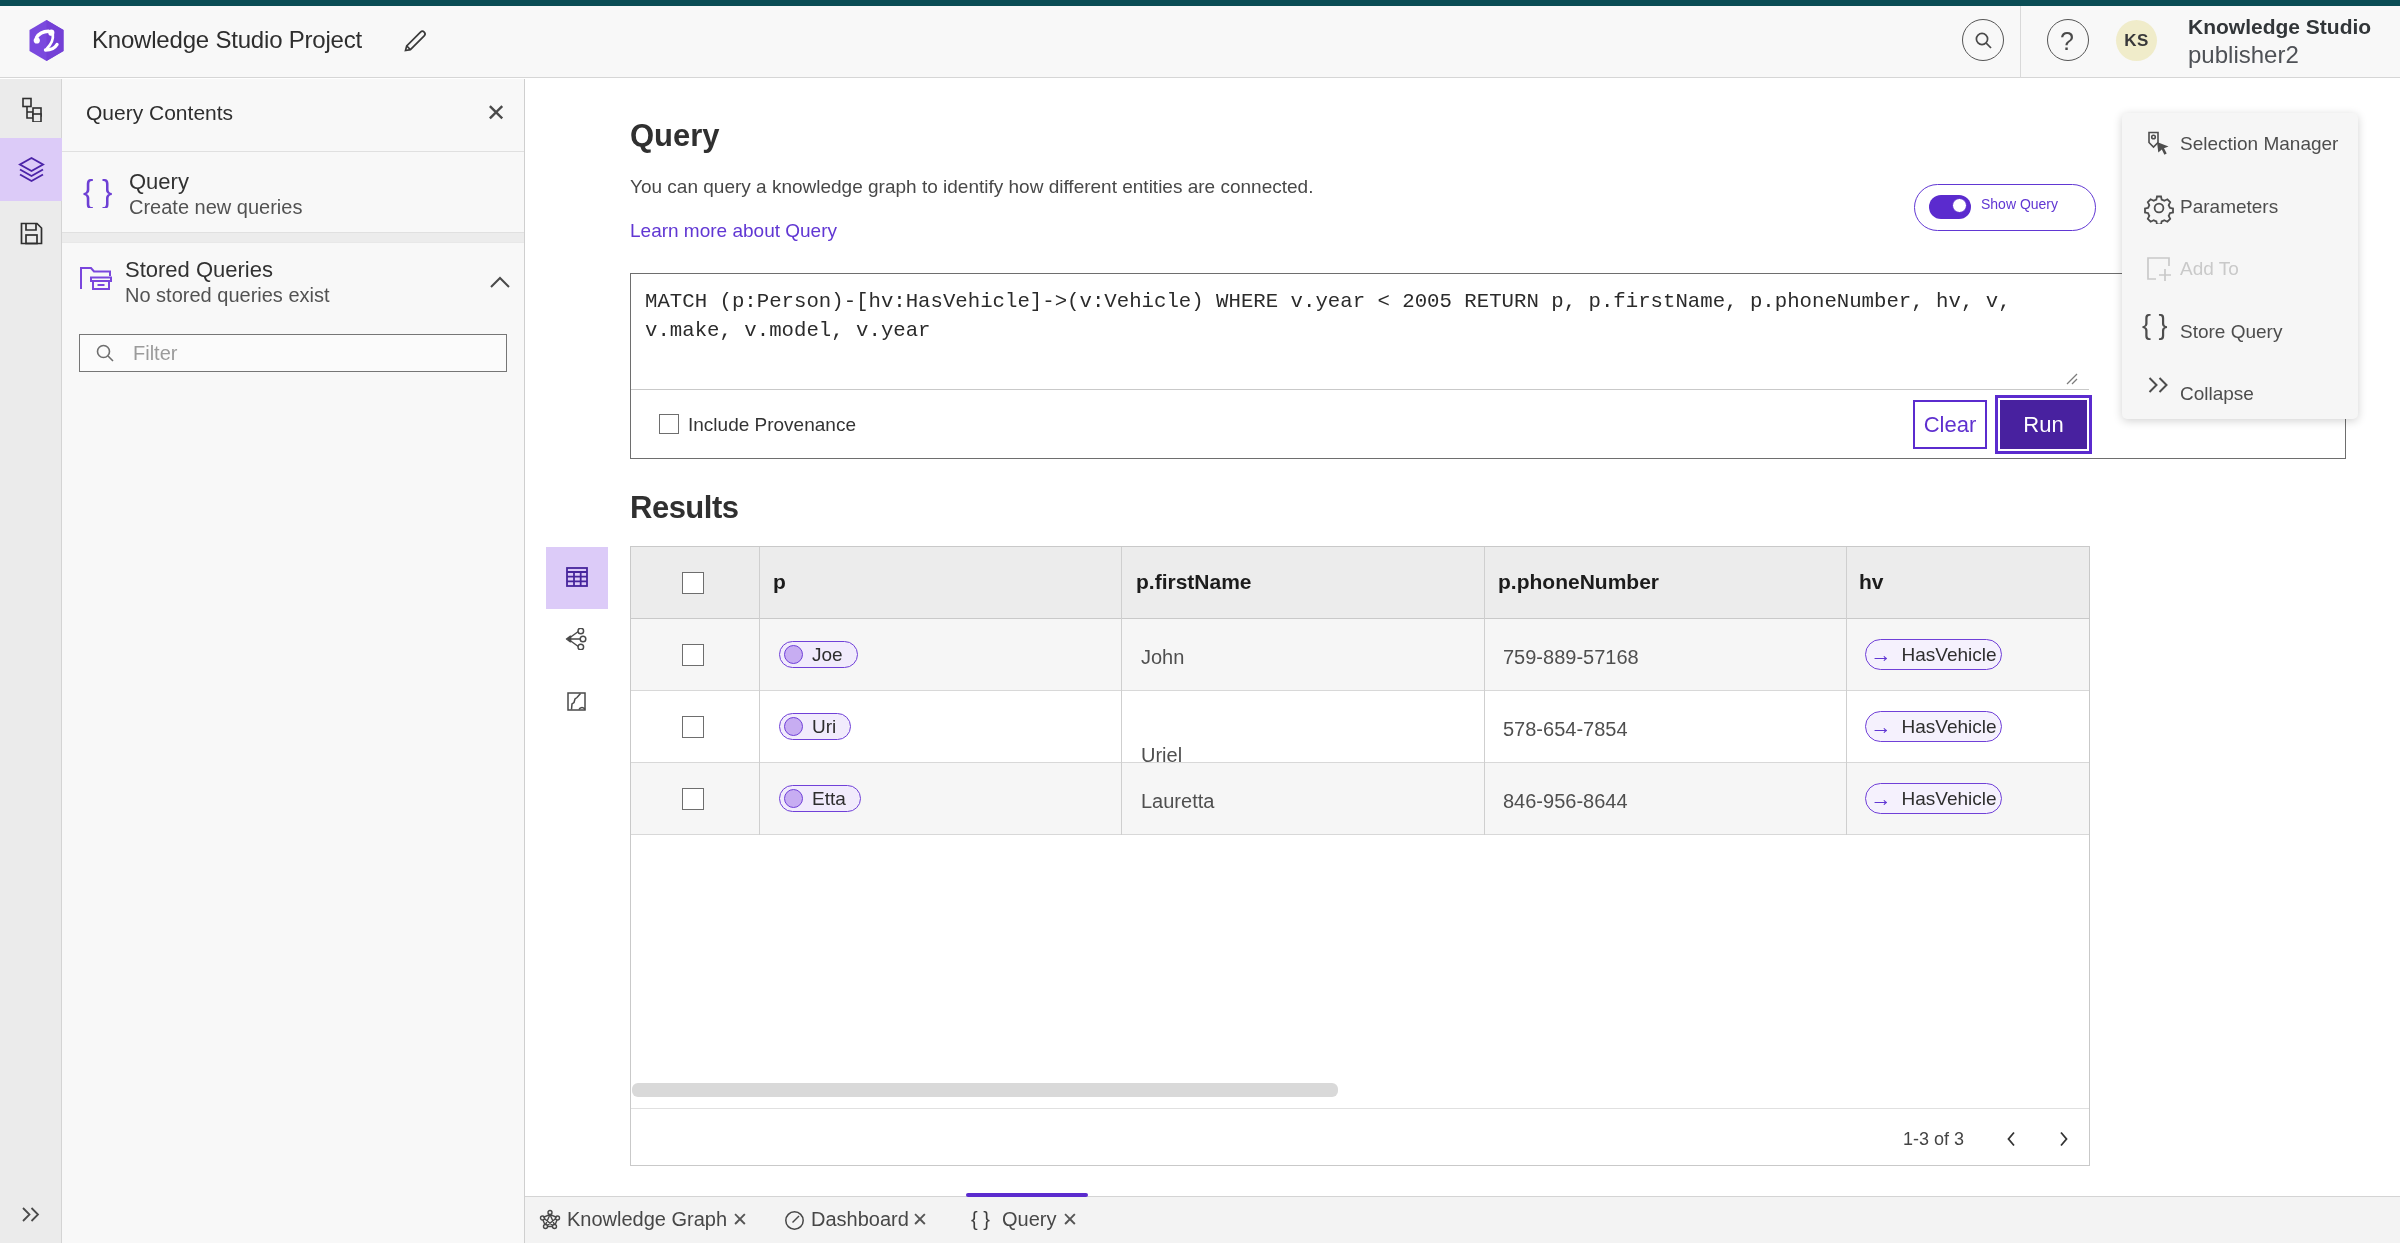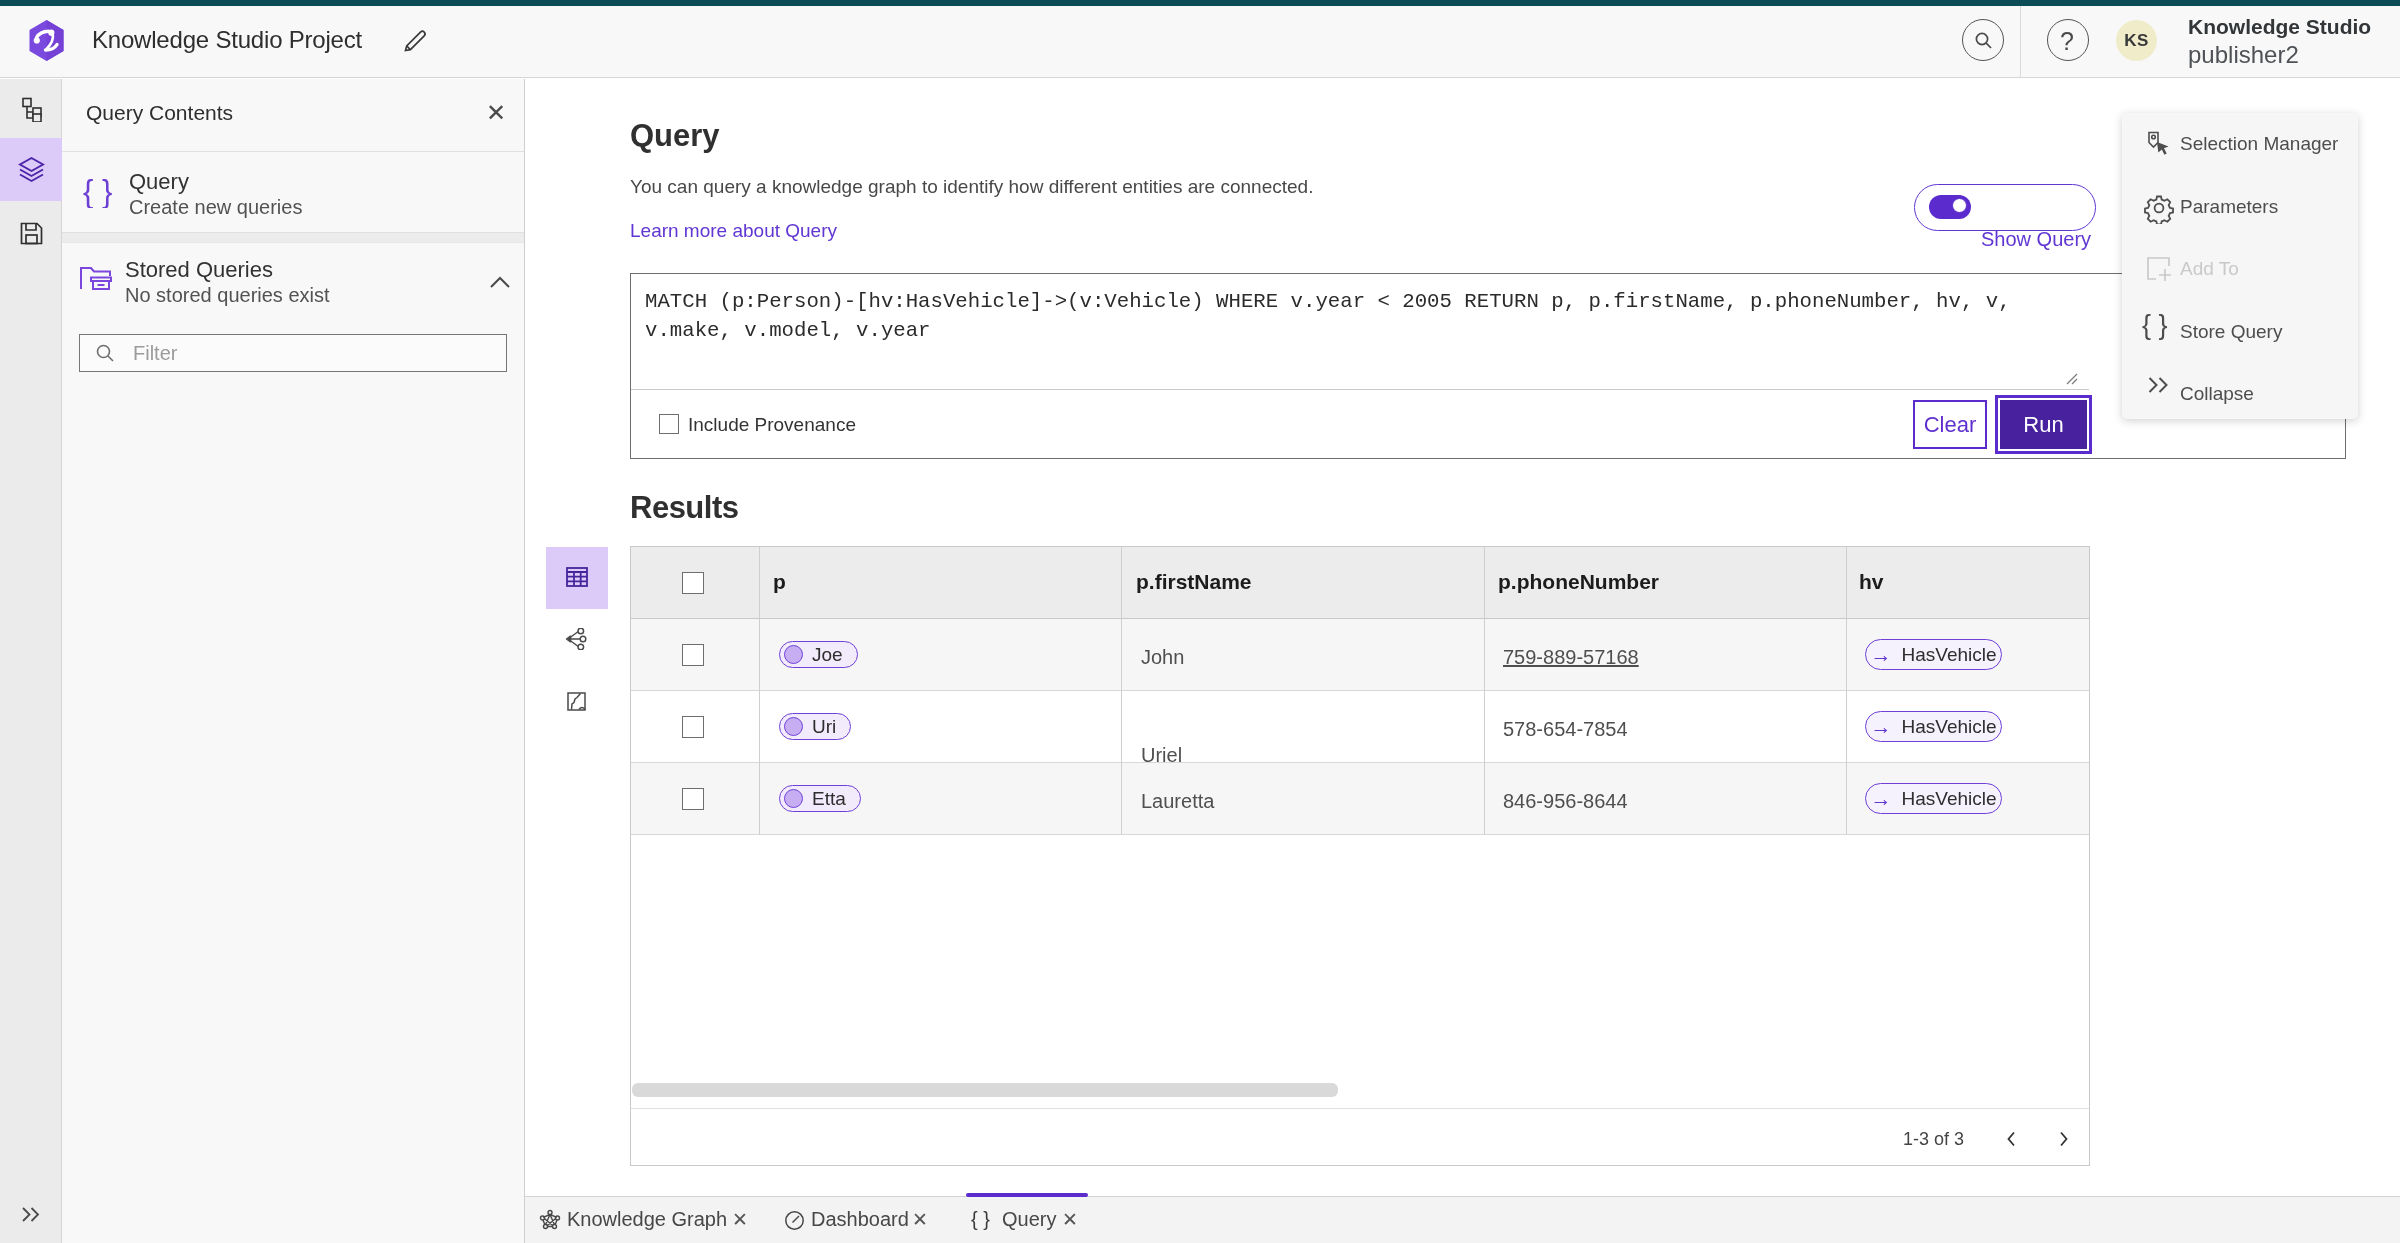--- a/index.html
+++ b/index.html
@@ -27,21 +27,21 @@
   #lp-gap { left:0; top:153px; width:462px; height:11px; background:#ececec; border-top:1px solid #e0e0e0; border-bottom:1px solid #e8e8e8;}
   .itm-t { font-size:22px; color:#323232; font-weight:500; }
   .itm-s { font-size:20px; color:#525252; }
   
   #h1q { left:630px; top:118px; font-size:31px; font-weight:600; color:#303030; }
   #para { left:630px; top:176px; font-size:19px; color:#484848; }
   #learn { left:630px; top:220px; font-size:19px; color:#6137d3; }
   #togglewrap { left:1914px; top:184px; width:182px; height:47px; border:1.5px solid #6137d3; border-radius:24px; background:#fff; }
   #togglesw { left:14px; top:10px; width:42px; height:24px; border-radius:12px; background:#5b2bce; }
   #toggleknob { left:23px; top:3px; width:15px; height:15px; border-radius:50%; background:#fff; border:1.5px solid #5b2bce; }
-  #togglelbl { left:66px; top:11px; font-size:20px; color:#6137d3; white-space:nowrap;margin-top:32px; }
+  #togglelbl { left:66px; top:11px; font-size:14px; color:#6137d3; white-space:nowrap; }
   #codebox { left:630px; top:273px; width:1716px; height:186px; border:1px solid #6e6e6e; background:#fff; }
   #code { left:14px; top:13px; font-family:"Liberation Mono", monospace; font-size:20.7px; line-height:29px; color:#2b2b2b; white-space:pre; }
   #codediv { left:0; top:115px; width:1458px; height:1px; background:#c9c9c9; }
   #chk { left:28px; top:140px; width:20px; height:20px; border:1.5px solid #6e6e6e; background:#fff; }
   #chklbl { left:57px; top:140px; font-size:19px; color:#333; }
   #btnclear { left:1282px; top:126px; width:74px; height:49px; border:2px solid #5b2bce; background:#fff; color:#5f30cf; font-size:22px; text-align:center; line-height:45px; }
   #btnrun { left:1369px; top:126px; width:87px; height:49px; background:#48219f; color:#fff; font-size:22px; text-align:center; line-height:49px; box-shadow:0 0 0 2px #fff, 0 0 0 5px #5b2bce; }
   #h2r { left:630px; top:490px; font-size:31px; font-weight:600; color:#303030; letter-spacing:-0.5px; }
   
   #vstrip-active { left:546px; top:547px; width:62px; height:62px; background:#dccbf8; }
@@ -239,21 +239,21 @@
   <div class="abs vline" style="left:1215px;"></div>
   <div class="abs cbox" style="left:51px; top:25px;"></div>
   <div class="abs th" style="left:142px;">p</div>
   <div class="abs th" style="left:505px;">p.firstName</div>
   <div class="abs th" style="left:867px;">p.phoneNumber</div>
   <div class="abs th" style="left:1228px;">hv</div>
 
   <div class="abs cbox" style="left:51px; top:97px;"></div>
   <div class="abs ppill" style="left:148px; top:94px;"><span class="pcirc"></span>Joe</div>
   <div class="abs cell" style="left:510px; top:99px;">John</div>
-  <div class="abs cell" style="left:872px; top:99px;text-decoration:underline;">759-889-57168</div>
+  <div class="abs cell" style="left:872px; top:99px;">759-889-57168</div>
   <div class="abs hvpill" style="left:1234px; top:92px;"><span class="hvarrow">→</span>HasVehicle</div>
 
   <div class="abs cbox" style="left:51px; top:169px;"></div>
   <div class="abs ppill" style="left:148px; top:166px;"><span class="pcirc"></span>Uri</div>
   <div class="abs cell" style="left:510px; top:185px;margin-top:12px;">Uriel</div>
   <div class="abs cell" style="left:872px; top:171px;">578-654-7854</div>
   <div class="abs hvpill" style="left:1234px; top:164px;"><span class="hvarrow">→</span>HasVehicle</div>
 
   <div class="abs cbox" style="left:51px; top:241px;"></div>
   <div class="abs ppill" style="left:148px; top:238px;"><span class="pcirc"></span>Etta</div>

